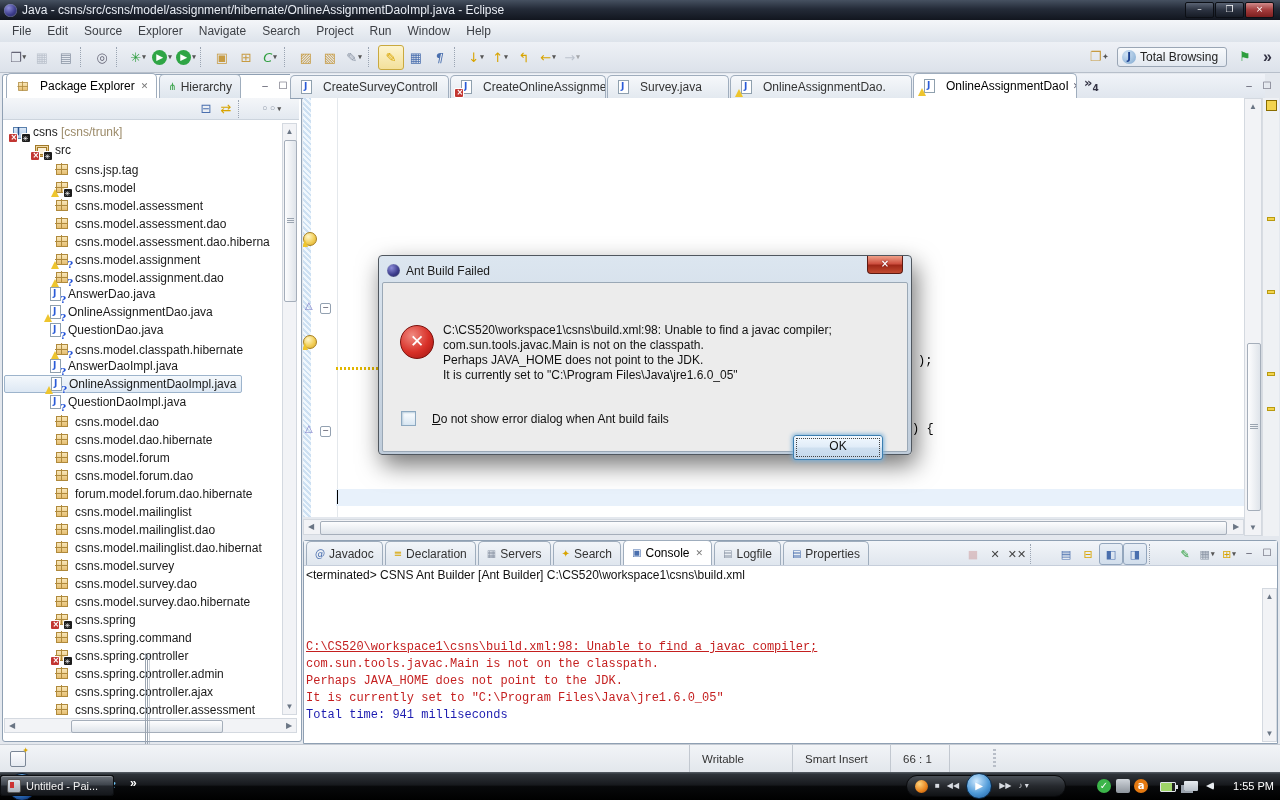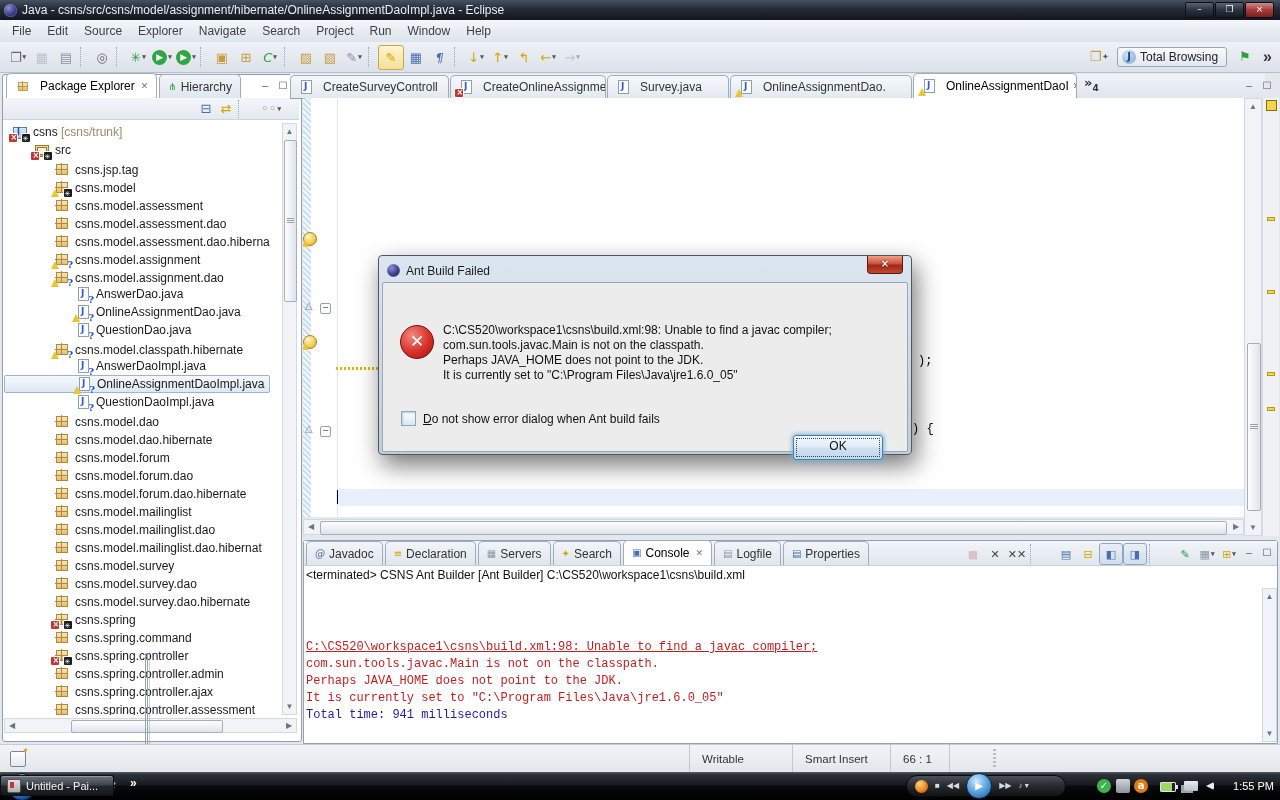--- a/index.html
+++ b/index.html
@@ -44,21 +44,21 @@
   .vtab .x{font-size:9px;color:#777;margin-left:2px;}
   .minmax{position:absolute;display:flex;gap:4px;color:#556;font-size:10px;}
   .mmb{width:14px;height:12px;text-align:center;line-height:11px;}
   
   #pkg-panel{position:absolute;left:2px;top:74px;width:298px;height:666px;border:1px solid #8fa0b3;border-radius:3px;background:#fff;overflow:hidden;}
   #pkg-toolbar{position:absolute;left:3px;top:98px;width:296px;height:22px;background:linear-gradient(#f4f6f9,#e3e9f0);
     border-bottom:1px solid #ccd4dd;display:flex;justify-content:flex-end;align-items:center;padding-right:18px;box-sizing:border-box;}
   #pkg-toolbar .tbtn{width:20px;height:18px;}
   #tree{position:absolute;left:4px;top:123px;width:278px;height:592px;overflow:hidden;font-size:12px;color:#1a1a1a;}
   .trow{display:flex;align-items:center;height:18px;width:max-content;padding-right:5px;white-space:nowrap;}
-  .trow.d0{padding-left:8px;} .trow.d1{padding-left:30px;} .trow.d2{padding-left:50px;align-items:flex-end;} .trow.d3{padding-left:71px;}
+  .trow.d0{padding-left:8px;} .trow.d1{padding-left:30px;} .trow.d2{padding-left:50px;align-items:flex-end;} .trow.d3{padding-left:43px;}
   .trow.sel{background:linear-gradient(#f4f8fc,#dde8f4);border:1px solid #9db4cc;border-radius:2px;height:16px;}
   .ticon{width:16px;height:16px;position:relative;display:inline-block;margin-right:5px;flex:none;}
   .ti-pkg::before{content:"";position:absolute;left:2px;top:3px;width:10px;height:9px;
     background:linear-gradient(#f8e6b8,#e6bf72);border:1px solid #b08a3c;}
   .ti-pkg::after{content:"";position:absolute;left:1px;top:2px;width:13px;height:12px;
     background:linear-gradient(#b08a3c,#b08a3c) 50% 0/1px 100% no-repeat,linear-gradient(#b08a3c,#b08a3c) 0 50%/100% 1px no-repeat;}
   .ti-jfile::before{content:"";position:absolute;left:3px;top:1px;width:9px;height:12px;background:#fff;border:1px solid #8fa0ae;}
   .ti-jfile::after{content:"J";position:absolute;left:6px;top:2px;font:bold 9px/11px "DejaVu Sans";color:#2a5bd7;}
   .ti-proj::before{content:"";position:absolute;left:1px;top:3px;width:12px;height:10px;
     background:linear-gradient(#dce9f8,#a8c4e4);border:1px solid #5a80ac;}
@@ -173,21 +173,21 @@
   #dialog{position:absolute;left:378px;top:255px;width:534px;height:200px;border:1px solid #50575f;border-radius:4px;
     background:linear-gradient(#dce6f0,#bfccda);padding:3px;box-sizing:border-box;box-shadow:4px 10px 24px rgba(0,0,0,.55);}
   #dlg-title{height:23px;display:flex;align-items:center;gap:6px;padding-left:5px;font-size:12px;color:#1c1c1c;}
   #dlg-close{position:absolute;right:8px;top:0;width:34px;height:17px;border:1px solid #5c1a12;border-top:none;border-radius:0 0 4px 4px;
     background:linear-gradient(#f0a088,#ce5040 45%,#a02818 55%,#c14a30);color:#fff;font:bold 10px/15px "DejaVu Sans";text-align:center;text-shadow:0 0 2px #601;}
   #dlg-body{position:relative;height:168px;background:#ececec;border:1px solid #9aa8b6;border-radius:2px;}
   #dlg-erricon{position:absolute;left:17px;top:42px;width:32px;height:32px;border-radius:50%;
     background:radial-gradient(circle at 35% 30%,#f08a80,#d83028 55%,#9c1410);border:1px solid #7a100c;
     color:#fff;font:bold 17px/31px "DejaVu Sans";text-align:center;}
   #dlg-msg{position:absolute;left:60px;top:40px;width:440px;font-size:12px;line-height:15px;color:#111;}
-  #dlg-check{position:absolute;left:18px;top:128px;display:flex;align-items:center;gap:7px;font-size:12px;color:#111;}
+  #dlg-check{position:absolute;left:18px;top:128px;display:flex;align-items:center;gap:16px;font-size:12px;color:#111;}
   .cbox{width:13px;height:13px;border:1px solid #8ca8c0;background:linear-gradient(#fdfeff,#d8e6f2);box-shadow:inset 1px 1px 2px #b8ccdc;}
   .cb-label{display:inline-block;}
   .cb-label::first-letter{text-decoration:underline;}
   #dlg-ok{position:absolute;right:24px;top:152px;width:88px;height:23px;border:1px solid #3c7fb1;border-radius:3px;
     background:linear-gradient(#f2f9ff,#e0ecf8 48%,#cfe0f0 52%,#c2d8ec);box-shadow:0 0 4px 1px #7ab0d8;
     font-size:12px;color:#111;text-align:center;line-height:21px;outline:1px dotted #444;outline-offset:-4px;}
 </style>
 </head>
 <body>
 
@@ -507,21 +507,21 @@
         <span class="tlabel">csns.model.forum</span>
         <span class="tsuffix"></span>
       </div>
       <div class="trow d2">
         <span class="ticon ti-pkg"></span>
         <span class="tlabel">csns.model.forum.dao</span>
         <span class="tsuffix"></span>
       </div>
       <div class="trow d2">
         <span class="ticon ti-pkg"></span>
-        <span class="tlabel">csns.model.forum.dao.hibernate</span>
+        <span class="tlabel">forum.model.forum.dao.hibernate</span>
         <span class="tsuffix"></span>
       </div>
       <div class="trow d2">
         <span class="ticon ti-pkg"></span>
         <span class="tlabel">csns.model.mailinglist</span>
         <span class="tsuffix"></span>
       </div>
       <div class="trow d2">
         <span class="ticon ti-pkg"></span>
         <span class="tlabel">csns.model.mailinglist.dao</span>

